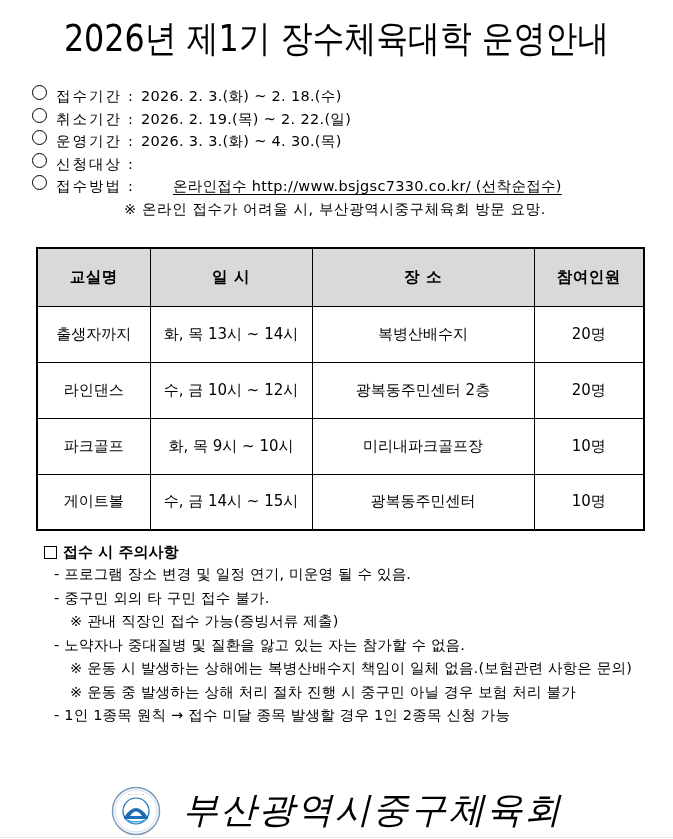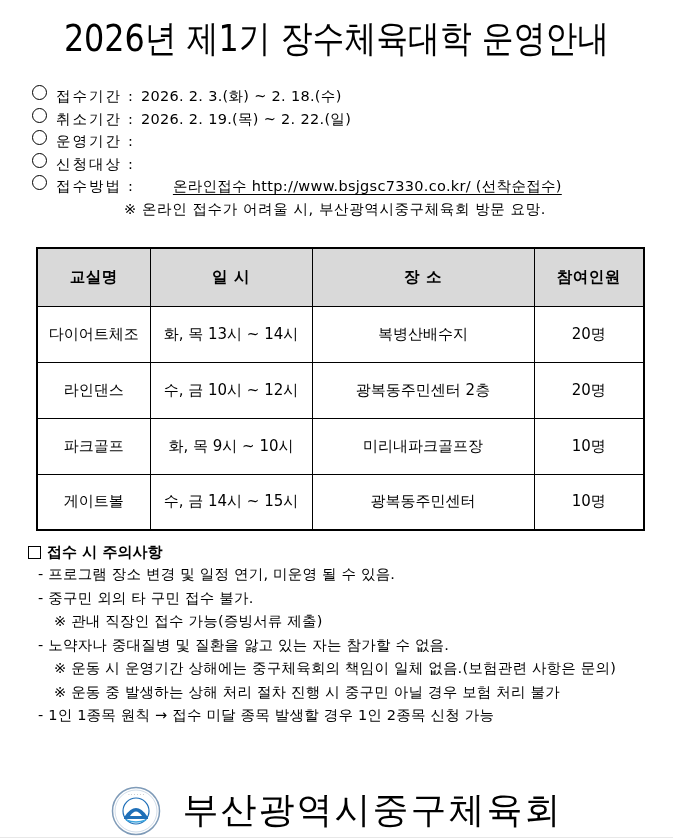--- a/index.html
+++ b/index.html
@@ -34,28 +34,28 @@
       border: 1px solid #000; text-align: center; vertical-align: middle;
     }
     table.schedule th {
       background: #d9d9d9; height: 58px; font-weight: bold; font-size: 15.5px;
       letter-spacing: 0.5px;
       margin-top: 8px;
     }
     table.schedule td { height: 56px; }
     col.c1 { width: 113px; } col.c2 { width: 162px; } col.c3 { width: 222px; } col.c4 { width: 110px; }
 
-    .notes { position: absolute; left: 28px; top: 541px; width: 620px; font-size: 14.5px; }
+    .notes { position: absolute; left: 44px; top: 541px; width: 620px; font-size: 14.5px; }
     .notes-title { font-weight: bold; height: 22px; line-height: 22px; display: flex; align-items: center; font-size: 15px; }
     .square { width: 13px; height: 13px; border: 1.6px solid #000; display: inline-block; margin-right: 6px; }
     .note-line { height: 23.5px; line-height: 23.5px; white-space: nowrap; letter-spacing: 0.2px; }
     .note-dash { padding-left: 10px; }
     .note-sub { padding-left: 26px; }
 
-    .footer { position: absolute; left: 0; top: 782px; width: 673px; height: 57px; display: flex; justify-content: center; align-items: center; }
+    .footer { position: absolute; left: 0; top: 782px; width: 673px; height: 57px; display: flex; justify-content: center; align-items: center; font-style: italic; }
     .logo { width: 50px; height: 50px; margin-right: 22px; }
     .footer-name { font-size: 36px; letter-spacing: 2px; font-family: "DejaVu Sans", sans-serif; }
     .footer-line { position: absolute; left: 0; bottom: 1px; width: 673px; height: 1px; background: #e8e8e8; }
   </style>
 </head>
 <body>
 
 <div class="title">2026년 제1기 장수체육대학 운영안내</div>
 
 <div class="info">
@@ -68,20 +68,21 @@
   <div class="info-row">
     <span class="bullet"></span>
     <span class="info-label">취소기간</span>
     <span class="info-sep">:</span>
     <span class="info-value">2026. 2. 19.(목) ~ 2. 22.(일)</span>
   </div>
   <div class="info-row">
     <span class="bullet"></span>
     <span class="info-label">운영기간</span>
     <span class="info-sep">:</span>
+    <span class="info-value">2026. 3. 3.(화) ~ 4. 30.(목)</span>
   </div>
   <div class="info-row">
     <span class="bullet"></span>
     <span class="info-label">신청대상</span>
     <span class="info-sep">:</span>
   </div>
   <div class="info-row">
     <span class="bullet"></span>
     <span class="info-label">접수방법</span>
     <span class="info-sep">:</span>
@@ -100,21 +101,21 @@
   <thead>
     <tr>
       <th>교실명</th>
       <th>일 시</th>
       <th>장 소</th>
       <th>참여인원</th>
     </tr>
   </thead>
   <tbody>
     <tr>
-      <td>다이어트체조</td>
+      <td>출생자까지</td>
       <td>화, 목 13시 ~ 14시</td>
       <td>복병산배수지</td>
       <td>20명</td>
     </tr>
     <tr>
       <td>라인댄스</td>
       <td>수, 금 10시 ~ 12시</td>
       <td>광복동주민센터 2층</td>
       <td>20명</td>
     </tr>
@@ -135,21 +136,21 @@
 
 <div class="notes">
   <div class="notes-title">
     <span class="square"></span>
     <span>접수 시 주의사항</span>
   </div>
   <div class="note-line note-dash">- 프로그램 장소 변경 및 일정 연기, 미운영 될 수 있음.</div>
   <div class="note-line note-dash">- 중구민 외의 타 구민 접수 불가.</div>
   <div class="note-line note-sub">※ 관내 직장인 접수 가능(증빙서류 제출)</div>
   <div class="note-line note-dash">- 노약자나 중대질병 및 질환을 앓고 있는 자는 참가할 수 없음.</div>
-  <div class="note-line note-sub">※ 운동 시 운영기간 상해에는 중구체육회의 책임이 일체 없음.(보험관련 사항은 문의)</div>
+  <div class="note-line note-sub">※ 운동 시 발생하는 상해에는 복병산배수지 책임이 일체 없음.(보험관련 사항은 문의)</div>
   <div class="note-line note-sub">※ 운동 중 발생하는 상해 처리 절차 진행 시 중구민 아닐 경우 보험 처리 불가</div>
   <div class="note-line note-dash">- 1인 1종목 원칙 → 접수 미달 종목 발생할 경우 1인 2종목 신청 가능</div>
 </div>
 
 <div class="footer">
   <svg class="logo" viewBox="0 0 50 50">
     <circle cx="25" cy="25" r="23.5" fill="#ffffff" stroke="#7f9bb8" stroke-width="1.5"></circle>
     <circle cx="25" cy="25" r="21" fill="none" stroke="#c5d3e2" stroke-width="0.8"></circle>
     <circle cx="25" cy="25" r="13" fill="#ffffff" stroke="#1f6fb8" stroke-width="1.2"></circle>
     <path d="M14 30 Q25 14 36 30 Z" fill="#1f6fb8"></path>

